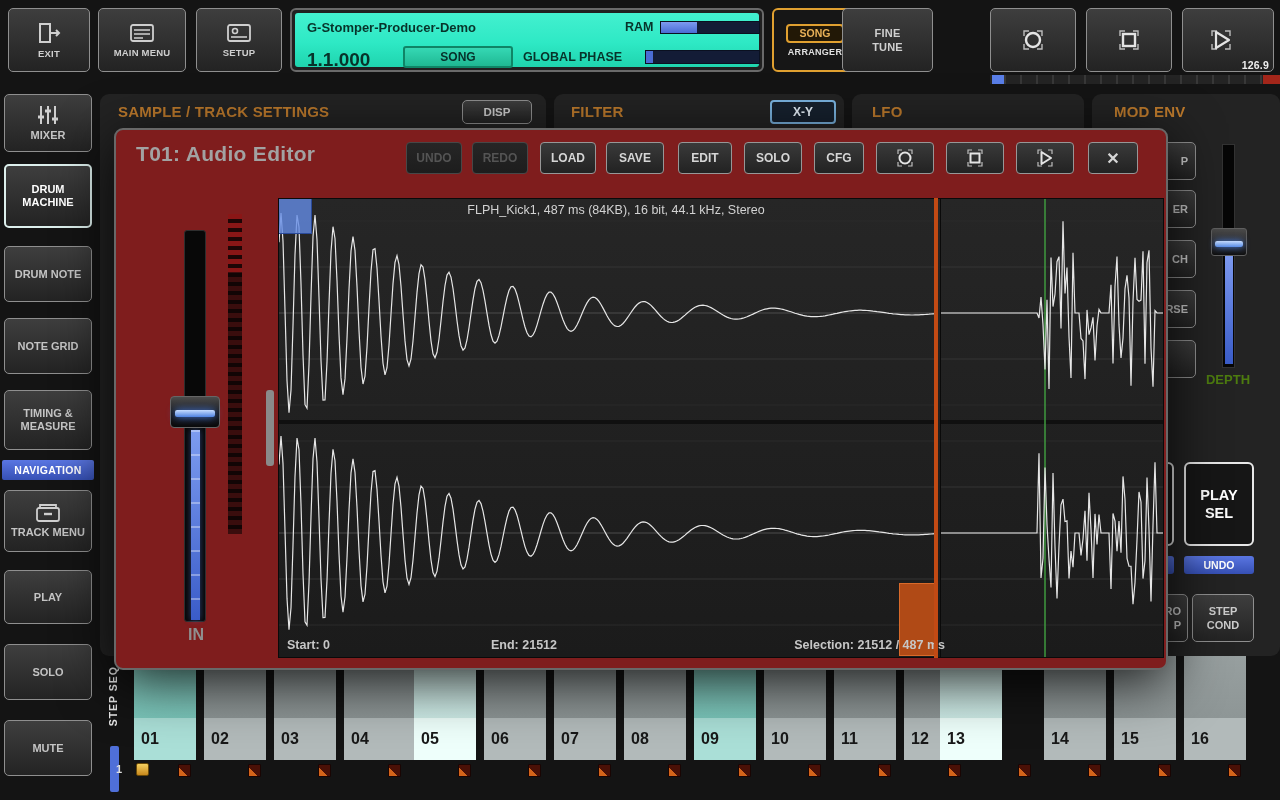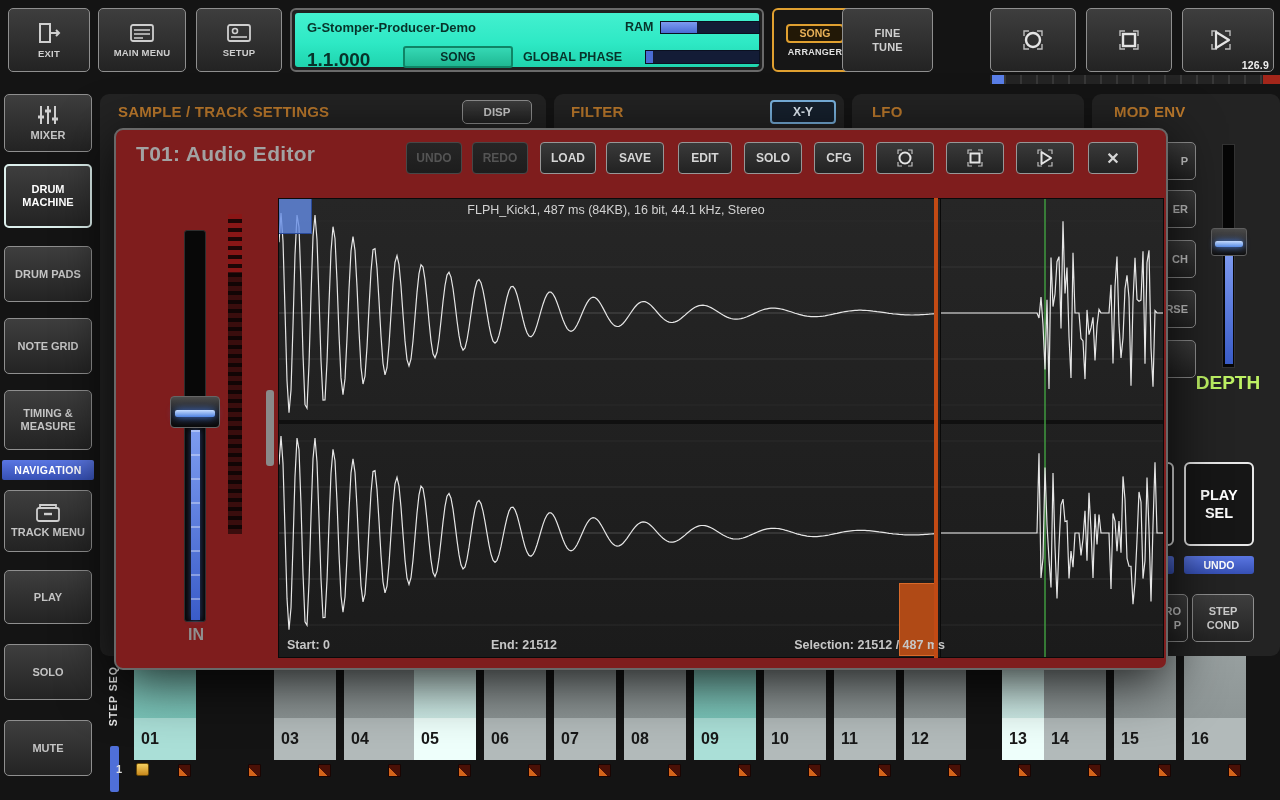--- a/index.html
+++ b/index.html
@@ -72,21 +72,21 @@
     border-radius:4px;font-size:12px;font-weight:700;display:flex;align-items:center;justify-content:center;
     box-sizing:border-box;cursor:pointer;}
   
   .v-track{position:absolute;background:#060606;border:1px solid #333;box-sizing:border-box;}
   .v-fill{position:absolute;background:linear-gradient(180deg,#7d9af0,#3a5cc8);}
   .v-handle{position:absolute;background:linear-gradient(180deg,#4a4a4a,#101010);
     border:1px solid #5f5f5f;border-radius:3px;box-sizing:border-box;cursor:pointer;}
   .v-handle .stripe{position:absolute;left:3px;right:3px;top:45%;height:6px;border-radius:2px;
     background:linear-gradient(180deg,#c6dcff,#588ce8);box-shadow:0 0 7px #4a7fe8;}
   #depth-label{position:absolute;left:1192px;top:372px;width:72px;text-align:center;
-    color:#bef264;font-size:19px;font-weight:700;z-index:2;}
+    color:#4d7c0f;font-size:13px;font-weight:700;z-index:2;}
   .frag-btn{position:absolute;left:1150px;width:46px;color:#ccc;font-size:11px;font-weight:700;
     display:flex;align-items:center;justify-content:flex-end;padding-right:7px;z-index:4;cursor:pointer;}
   #frag-micro{position:absolute;left:1118px;top:594px;width:70px;height:48px;z-index:4;
     display:flex;flex-direction:column;align-items:flex-end;justify-content:center;gap:2px;
     padding-right:6px;color:#ccc;font-size:11px;font-weight:700;cursor:pointer;}
   #play-sel{position:absolute;left:1184px;top:462px;width:70px;height:84px;background:#161616;
     border:2px solid #e8e8e8;border-radius:6px;box-sizing:border-box;color:#fff;font-size:14.5px;font-weight:700;
     display:flex;align-items:center;justify-content:center;text-align:center;line-height:1.25;z-index:4;cursor:pointer;}
   #mode-label{position:absolute;left:1184px;top:556px;width:70px;height:18px;border-radius:3px;
     background:linear-gradient(180deg,#5a76e2,#3650b5);color:#fff;font-size:10.5px;font-weight:700;
@@ -251,21 +251,21 @@
         <line x1="10" y1="7" x2="16" y2="7"></line>
         <line x1="17" y1="15" x2="23" y2="15"></line>
       </g>
   </svg>
   <span>MIXER</span>
 </div>
 <div class="sb-btn btn-look sel" style="top:164px;height:64px">
   <span>DRUM MACHINE</span>
 </div>
 <div class="sb-btn btn-look" style="top:246px;height:56px">
-  <span>DRUM PADS</span>
+  <span>DRUM NOTE</span>
 </div>
 <div class="sb-btn btn-look" style="top:318px;height:56px">
   <span>NOTE GRID</span>
 </div>
 <div class="sb-btn btn-look" style="top:390px;height:60px">
   <span>TIMING &amp; MEASURE</span>
 </div>
 <div class="sb-nav" style="top:460px;height:20px">NAVIGATION</div>
 <div class="sb-btn btn-look" style="top:490px;height:62px">
   <svg width="26" height="20" viewBox="0 0 26 20">
@@ -327,20 +327,24 @@
 
 <div id="stepseq-label">
     <span>STEP SEQ</span>
   </div>
 <div id="seq-pos-bar"></div>
 <div id="step-row">
     <div class="step accent" style="left: 0px;">
       <div class="step-top"></div>
       <div class="step-bottom">01</div>
     </div>
+    <div class="step normal" style="left: 70px;">
+      <div class="step-top"></div>
+      <div class="step-bottom">02</div>
+    </div>
     <div class="step normal" style="left: 140px;">
       <div class="step-top"></div>
       <div class="step-bottom">03</div>
     </div>
     <div class="step normal" style="left: 210px; padding-left: 32px;">
       <div class="step-top"></div>
       <div class="step-bottom">04</div>
     </div>
     <div class="step bright" style="left: 280px;">
       <div class="step-top"></div>
@@ -367,21 +371,21 @@
       <div class="step-bottom">10</div>
     </div>
     <div class="step normal" style="left: 700px;">
       <div class="step-top"></div>
       <div class="step-bottom">11</div>
     </div>
     <div class="step normal" style="left: 770px;">
       <div class="step-top"></div>
       <div class="step-bottom">12</div>
     </div>
-    <div class="step bright" style="left: 868px;">
+    <div class="step bright" style="left: 806px;">
       <div class="step-top"></div>
       <div class="step-bottom">13</div>
     </div>
     <div class="step normal" style="left: 910px;">
       <div class="step-top"></div>
       <div class="step-bottom">14</div>
     </div>
     <div class="step normal" style="left: 980px;">
       <div class="step-top"></div>
       <div class="step-bottom">15</div>

